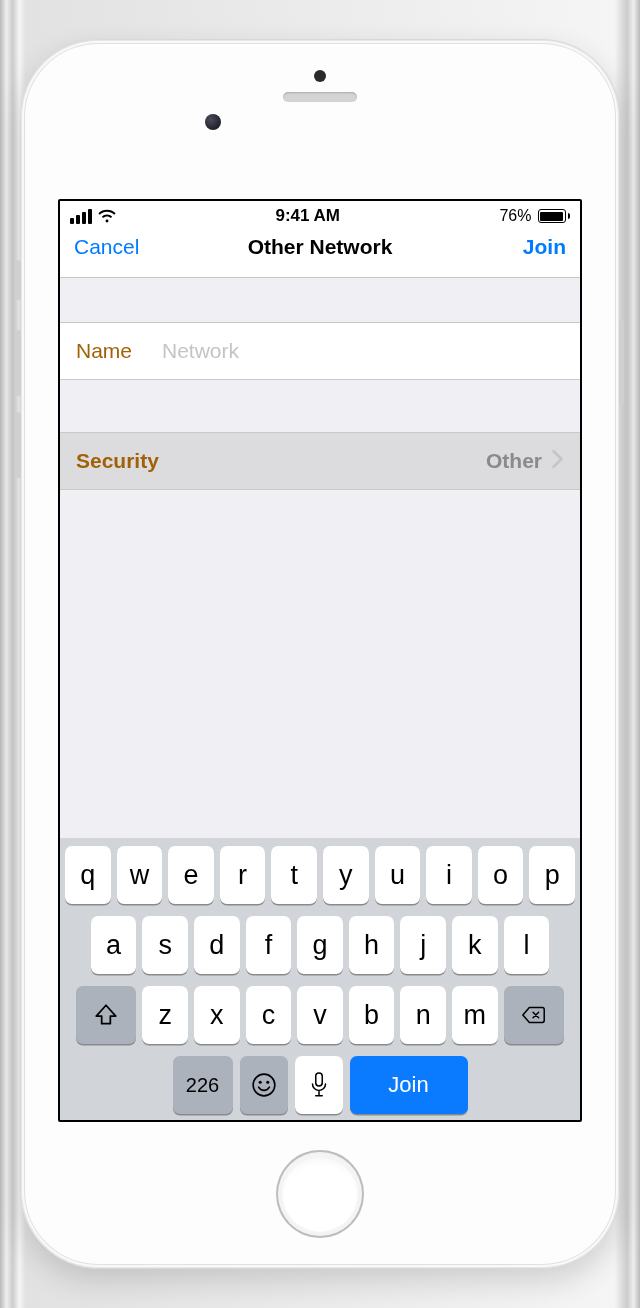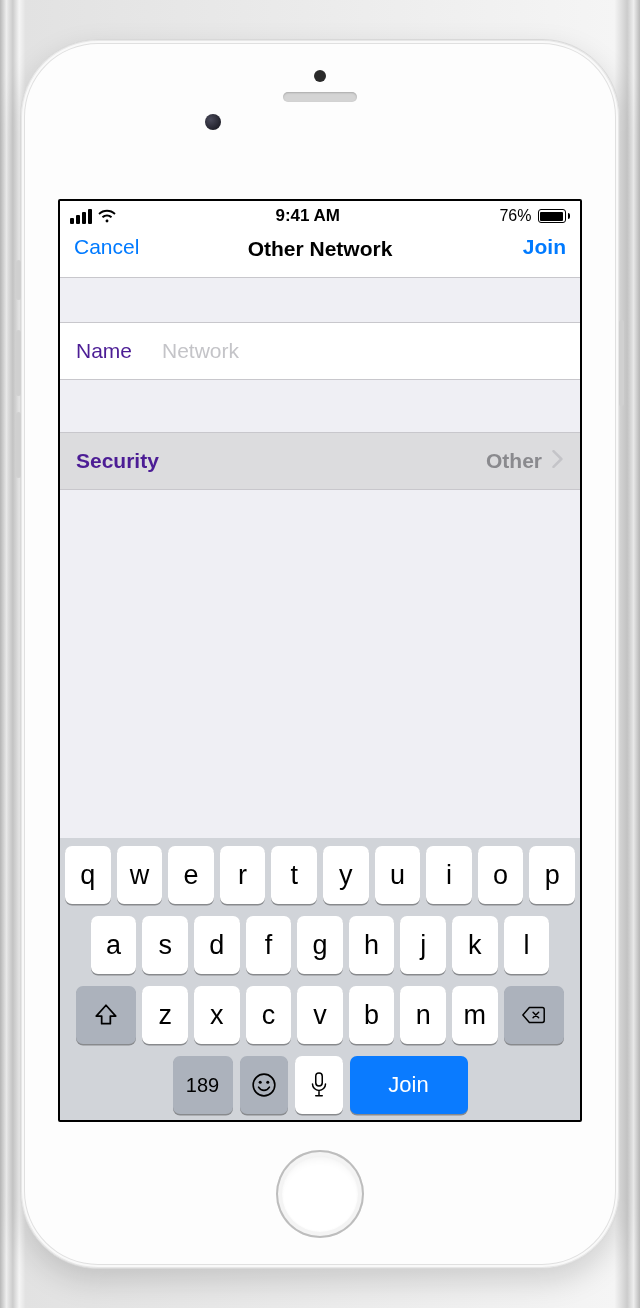--- a/index.html
+++ b/index.html
@@ -122,40 +122,40 @@
 
   
   .hdr {
     background:#fff;
     text-align:center;
     padding: 4px 0 14px;
     border-bottom:1px solid #c8c7cc;
     position:relative;
   }
   .hdr-sub { font-size:15px; color:#000; padding:4px 0 14px; }
-  .hdr-row { position:relative; height:28px; display:flex; align-items:center; justify-content:center; }
+  .hdr-row { position:relative; height:28px; display:flex; justify-content:center; }
   .hdr-title { font-size:21px; font-weight:600; }
   .hdr-cancel, .hdr-join {
     position:absolute; top:0; font-size:21px; color:#007aff; cursor:pointer;
   }
   .hdr-cancel { left:14px; font-weight:400; }
   .hdr-join   { right:14px; font-weight:600; }
 
   
   .spacer-s { height:44px; }
   .cell {
     background:#fff;
     border-top:1px solid #c8c7cc;
     border-bottom:1px solid #c8c7cc;
     display:flex; align-items:center;
     padding:0 16px;
     height:58px;
     font-size:21px;
   }
-  .cell .label { width:86px; color:#4c1d95; }
+  .cell .label { width:86px; color:#a16207; }
   .cell input {
     flex:1; border:none; outline:none; font-size:21px; background:transparent;
   }
   .cell input::placeholder { color:#c4c4c8; }
   .spacer-m { height:52px; }
   .cell.sec { background:#dcdcde;font-weight:bold; }
   .cell.sec .value { margin-left:auto; color:#8a8a8e; }
   .chev { margin-left:10px; color:#c4c4c8; font-size:22px; line-height:1; }
 
   .fill { flex:1; }
@@ -305,21 +305,21 @@
           <div class="key letter">n</div>
           <div class="key letter">m</div>
           <div class="key fn">
           <svg viewBox="0 0 28 24">
               <path d="M9 4h14a2 2 0 0 1 2 2v12a2 2 0 0 1-2 2H9l-7-8 7-8z" fill="none" stroke="#000" stroke-width="1.6" stroke-linejoin="round"></path>
               <path d="M13 9l6 6M19 9l-6 6" stroke="#000" stroke-width="1.6" stroke-linecap="round"></path>
             </svg>
         </div>
       </div>
       <div class="krow row4">
-        <div class="key num">189</div>
+        <div class="key num">226</div>
         <div class="key emoji">
           <svg width="26" height="26" viewBox="0 0 24 24">
               <circle cx="12" cy="12" r="10" fill="none" stroke="#000" stroke-width="1.5"></circle>
               <circle cx="8.5" cy="9.5" r="1.4" fill="#000"></circle>
               <circle cx="15.5" cy="9.5" r="1.4" fill="#000"></circle>
               <path d="M7 14c1.2 2 3 3 5 3s3.8-1 5-3" fill="none" stroke="#000" stroke-width="1.5" stroke-linecap="round"></path>
             </svg>
         </div>
         <div class="key mic">
           <svg width="20" height="26" viewBox="0 0 16 24">

